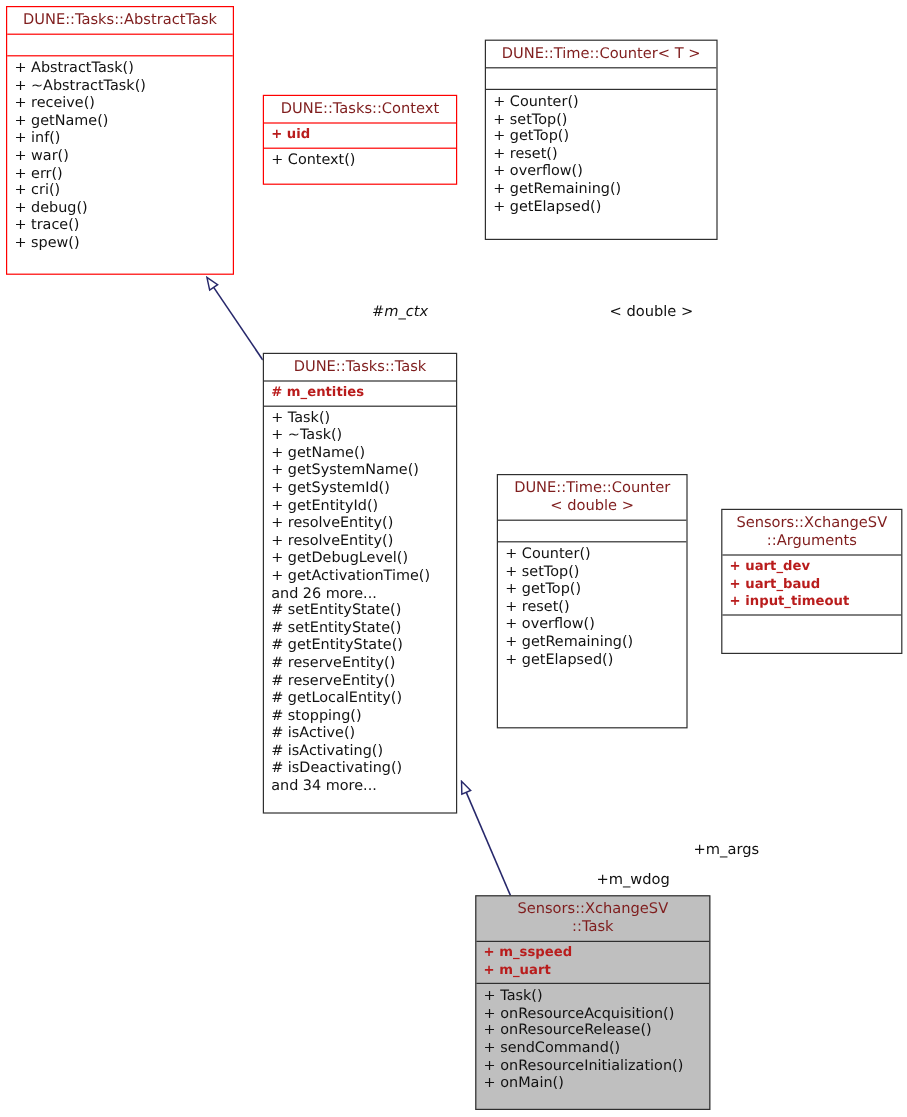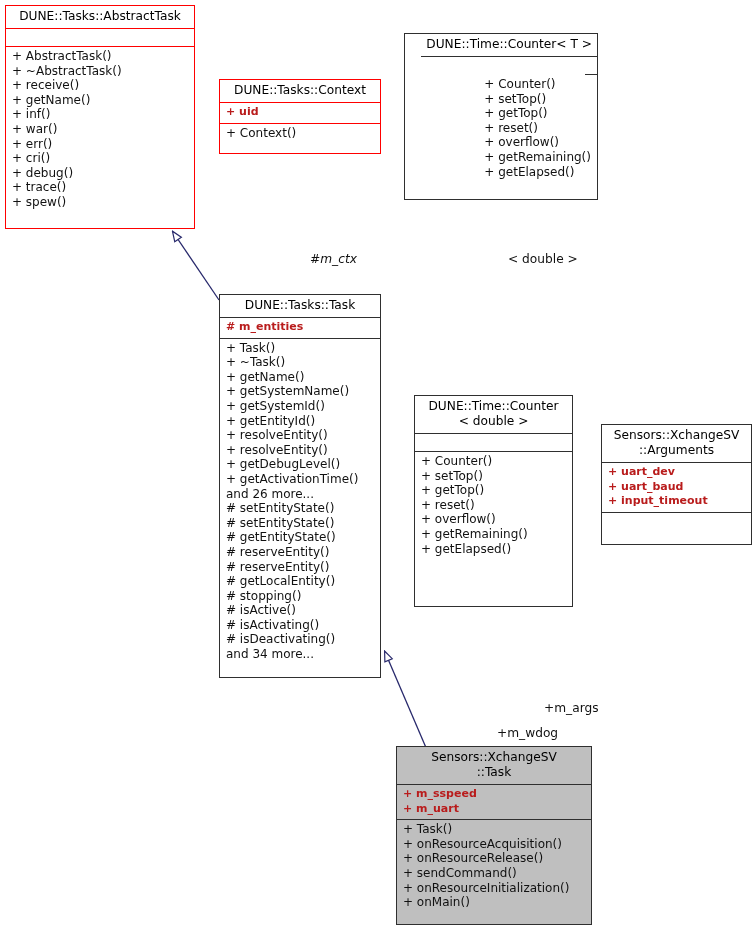--- a/index.html
+++ b/index.html
@@ -36,21 +36,21 @@
     border-color: #ff0000;
   }
   .uml-box.filled {
     background: #bfbfbf;
   }
   .uml-title {
     box-sizing: border-box;
     text-align: center;
     font-size: 12.2px;
     line-height: 15px;
-    color: #000000;
+    color: #7f1d1d;
     padding: 3px 5px 4px 5px;
     border-bottom: 1px solid #2f2f2f;
     white-space: pre-line;
   }
   .uml-box.red > .uml-title {
     border-bottom-color: #ff0000;
   }
   .uml-attrs {
     box-sizing: border-box;
     border-bottom: 1px solid #2f2f2f;
@@ -153,21 +153,21 @@
   <div class="uml-box red" style="left:219px; top:79px; width:162px; height:75px;">
     <div class="uml-title">DUNE::Tasks::Context</div>
     <div class="uml-attrs">
         <div class="member">+ uid</div>
       </div>
     <div class="uml-ops">
         <div class="member">+ Context()</div>
       </div>
   </div>
 
-  <div class="uml-box" style="left:404px; top:33px; width:194px; height:167px;align-items:flex-end;">
+  <div class="uml-box" style="left:404px; top:33px; width:194px; height:167px;">
     <div class="uml-title">DUNE::Time::Counter&lt; T &gt;</div>
     <div class="uml-attrs"></div>
     <div class="uml-ops">
         <div class="member">+ Counter()</div>
         <div class="member">+ setTop()</div>
         <div class="member">+ getTop()</div>
         <div class="member">+ reset()</div>
         <div class="member">+ overflow()</div>
         <div class="member">+ getRemaining()</div>
         <div class="member">+ getElapsed()</div>
@@ -247,15 +247,15 @@
         <div class="member">+ onMain()</div>
       </div>
   </div>
 
   <div class="edge-label" style="left:310px; top:252px;font-style:italic;">#m_ctx</div>
 
   <div class="edge-label" style="left:508px; top:252px;">&lt; double &gt;</div>
 
   <div class="edge-label" style="left:497px; top:701px;margin-top:25px;">+m_wdog</div>
 
-  <div class="edge-label" style="left:544px; top:701px;">+m_args</div>
+  <div class="edge-label" style="left:578px; top:701px;">+m_args</div>
 
 </div>
 
 </body></html>

